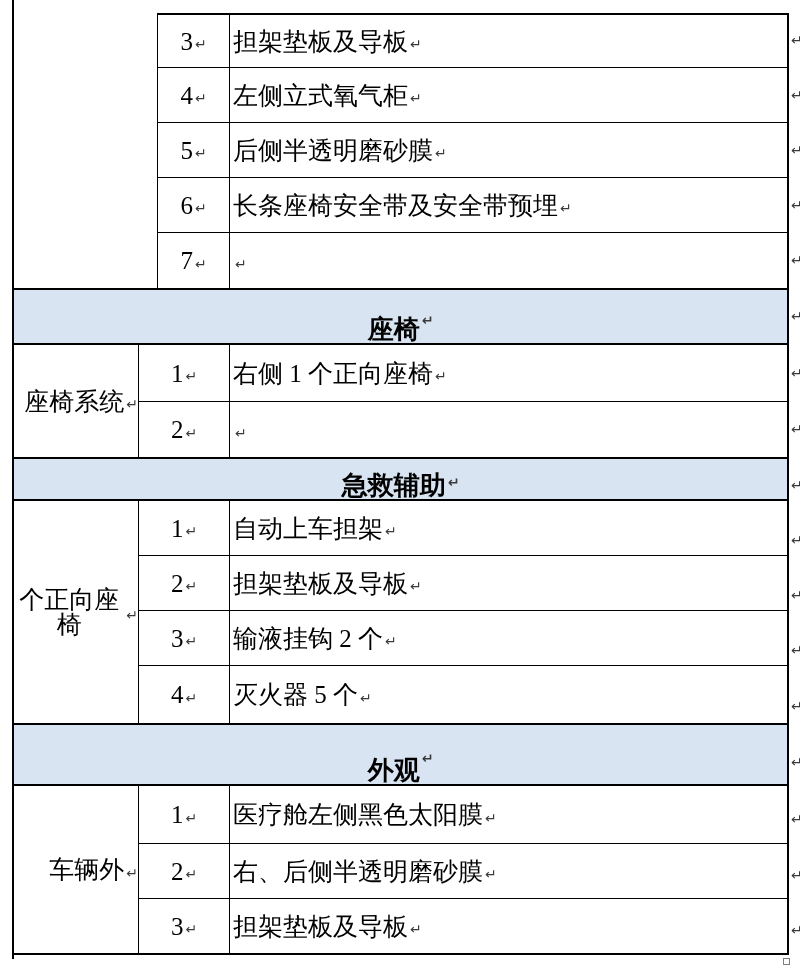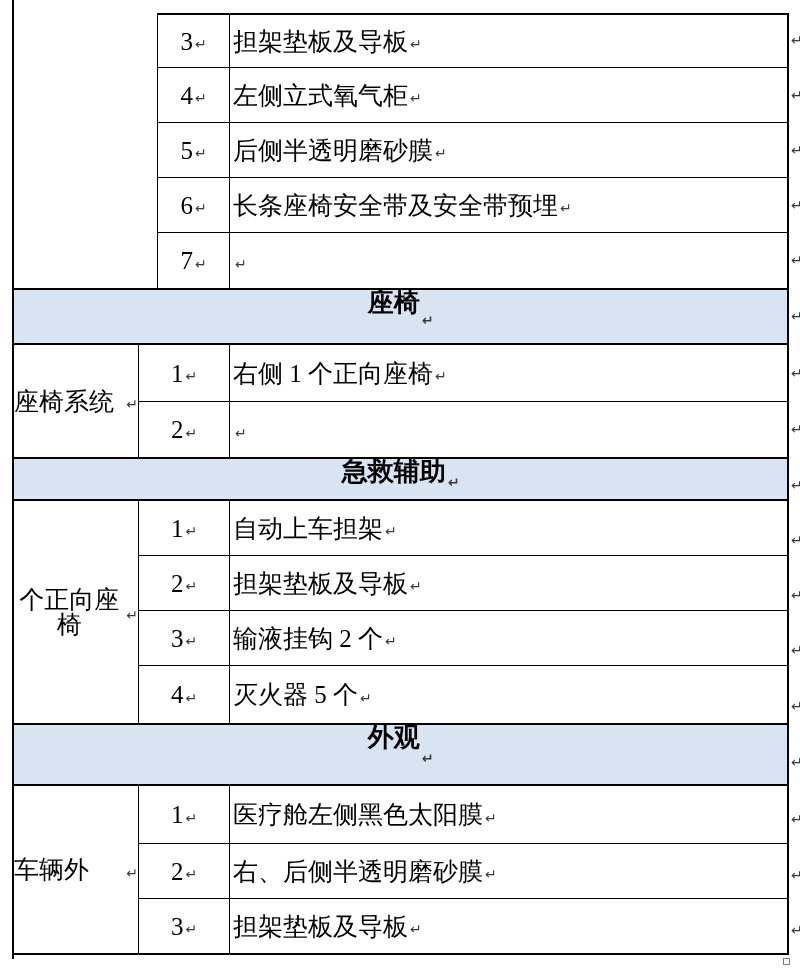--- a/index.html
+++ b/index.html
@@ -17,29 +17,29 @@
     box-sizing:border-box; border-right:2px solid #000; border-bottom:2px solid #000;
   }
 
   .sec { display:grid; }
   .g0 { grid-template-columns:144px 71px 1fr; grid-template-rows:55px 55px 55px 55px 55px; }
   .g1 { grid-template-columns:125px 90px 1fr; grid-template-rows:57px 55px; }
   .g2 { grid-template-columns:125px 90px 1fr; grid-template-rows:55px 55px 55px 57px; }
   .g3 { grid-template-columns:125px 90px 1fr; grid-template-rows:58px 55px 54px; }
 
   .cell { box-sizing:border-box; display:flex; align-items:center; font-size:25px; line-height:1; }
-  .lab  { grid-column:1; grid-row:1 / -1; border-right:1px solid #000; justify-content:space-between; text-align:center; }
+  .lab  { grid-column:1; grid-row:1 / -1; border-right:1px solid #000; justify-content:flex-end; text-align:center; }
   .num  { grid-column:2; justify-content:center; }
   .desc { grid-column:3; border-left:1px solid #000; padding-left:3px; }
   .r1{grid-row:1} .r2{grid-row:2} .r3{grid-row:3} .r4{grid-row:4} .r5{grid-row:5}
   .bb { border-bottom:1px solid #000; }   
   .tt { border-top:2px solid #000; }      
 
   .hdr {
-    box-sizing:border-box; display:flex; align-items:flex-start; justify-content:center;
+    box-sizing:border-box; display:flex; align-items:flex-end; justify-content:center;
     border-top:2px solid #000; border-bottom:2px solid #000;
     font-weight:bold; font-size:26px; line-height:1;
   }
   .hdr.h1 { height:57px; } .hdr.h2 { height:44px; } .hdr.h3 { height:63px; }
 
   .pm {
     font-family:"DejaVu Sans",sans-serif; font-size:14px; color:#3a3a3a;
     margin-left:2px; align-self:center; position:relative; top:3px;
   }
   .pm-out {

